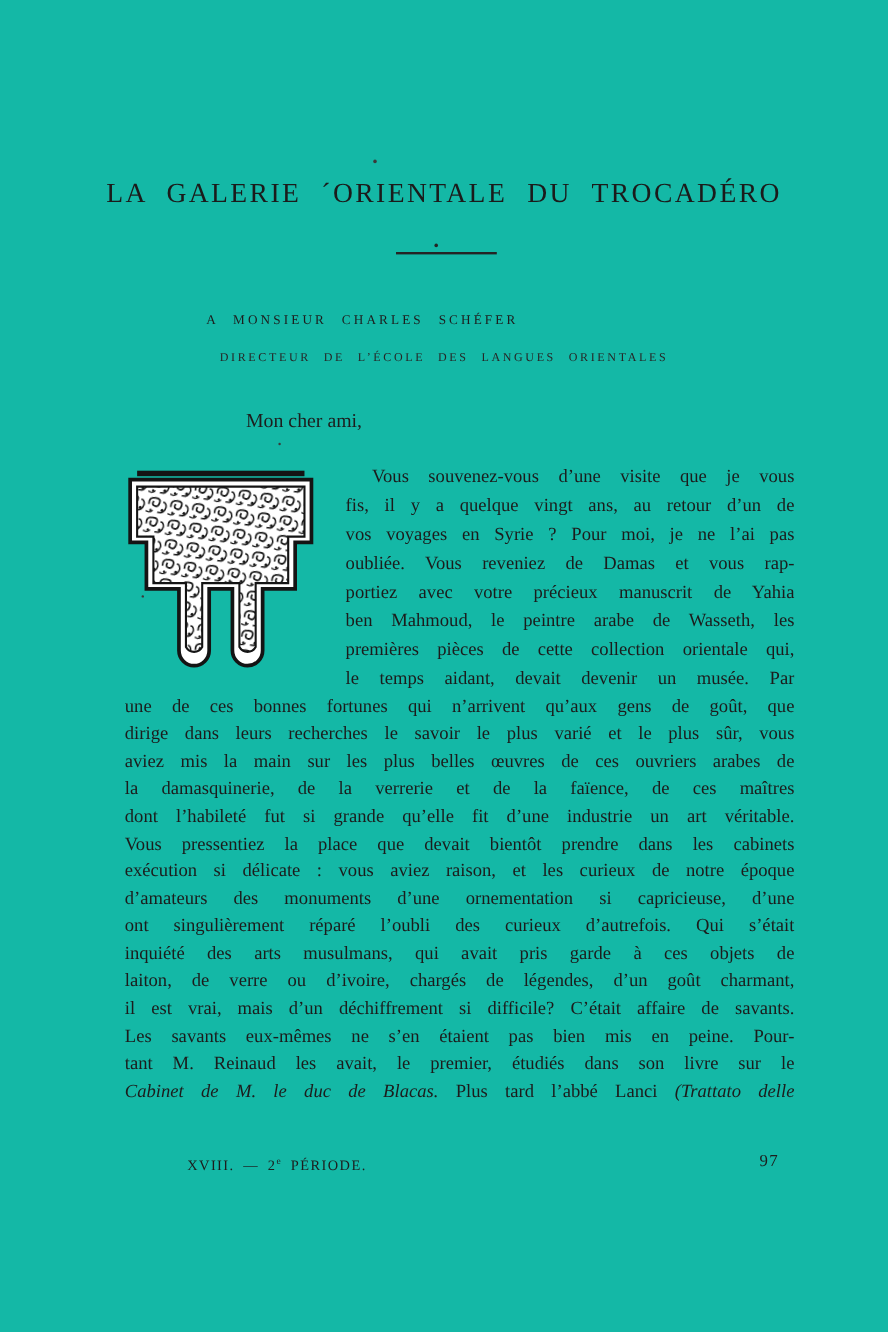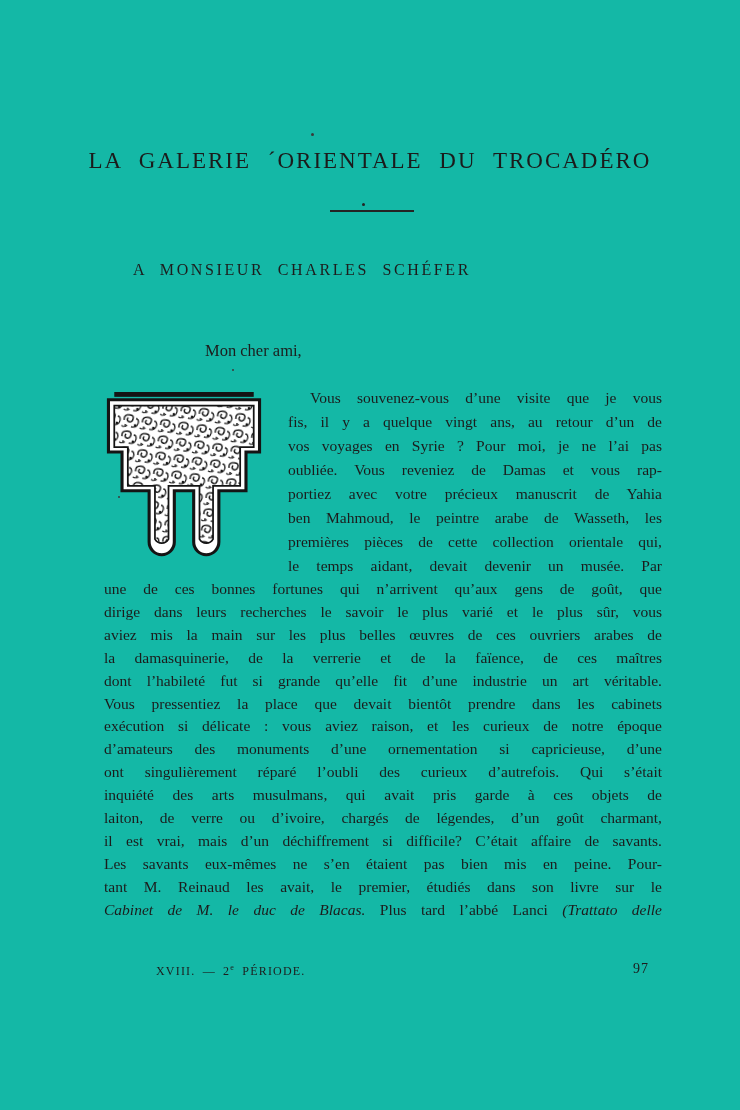--- a/index.html
+++ b/index.html
@@ -22,21 +22,21 @@
   .divider {
     top:210px; left:330px; width:84px; height:2px; background:#242424;
   }
   .divider .dot {
     position:absolute; left:32px; top:-7px; width:3px; height:3px;
     border-radius:50%; background:#242424;
   }
 
   .dedication {
     top:261px; left:0; width:604px; text-align:center;
-    font-size:16px; letter-spacing:2.6px; word-spacing:7px; white-space:nowrap;
+    font-size:11px; letter-spacing:2.6px; word-spacing:7px; white-space:nowrap;
   }
   .dedication-sub {
     top:293px; left:0; width:740px; text-align:center;
     font-size:10px; letter-spacing:2.2px; word-spacing:6px; white-space:nowrap;
     color:#262626;
   }
 
   .salutation { top:341px; left:205px; font-size:16.5px; }
 
   .content { top:386px; left:104px; width:558px; font-size:15.5px; color:#1c1c1c; }
@@ -73,20 +73,21 @@
   <div class="speck s2"></div>
   <div class="speck s3"></div>
 
   <div class="abs title">LA GALERIE ´ORIENTALE DU TROCADÉRO</div>
 
   <div class="abs divider">
     <span class="dot"></span>
   </div>
 
   <div class="abs dedication">A MONSIEUR CHARLES SCHÉFER</div>
+  <div class="abs dedication-sub">DIRECTEUR DE L’ÉCOLE DES LANGUES ORIENTALES</div>
 
   <div class="abs salutation">Mon cher ami,</div>
 
   <div class="abs content">
     <div class="row">
       <div class="ornament-box">
         <svg width="160" height="184" viewBox="0 0 160 190">
           <defs>
             <pattern id="arab" width="19" height="17" patternUnits="userSpaceOnUse" patternTransform="rotate(8)">
               <path d="M3,9 q-1,-6 5,-6 q5,0 4,4 q-1,4 -4,3 q-3,-1 -1,-4" fill="none" stroke="#161616" stroke-width="1.5"></path>

